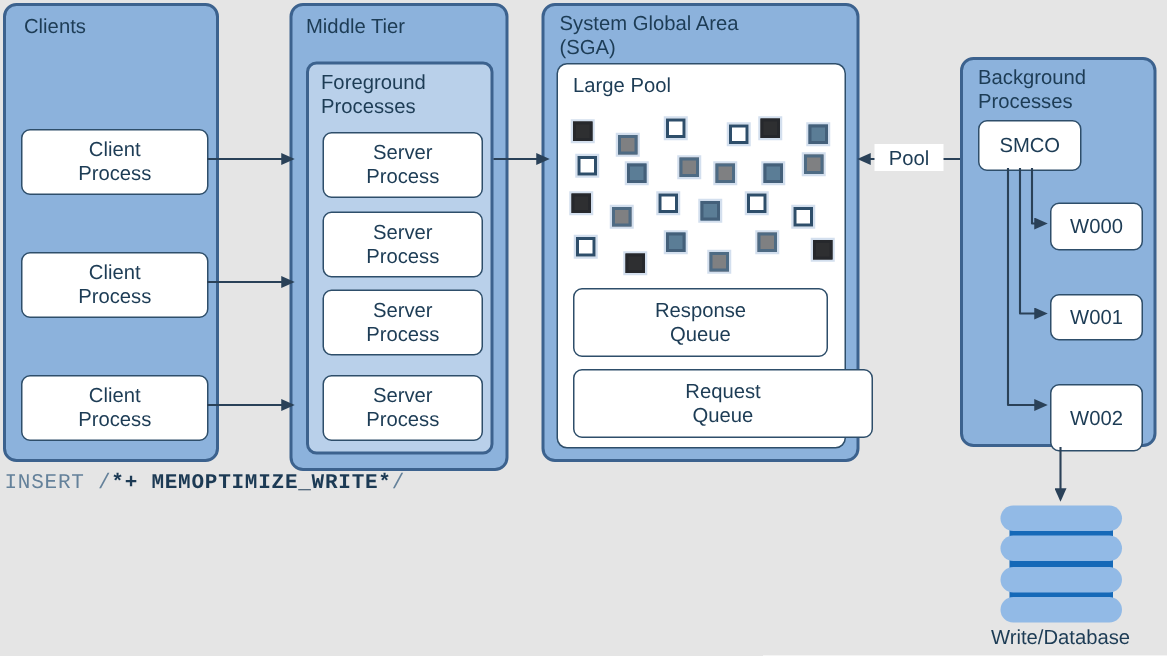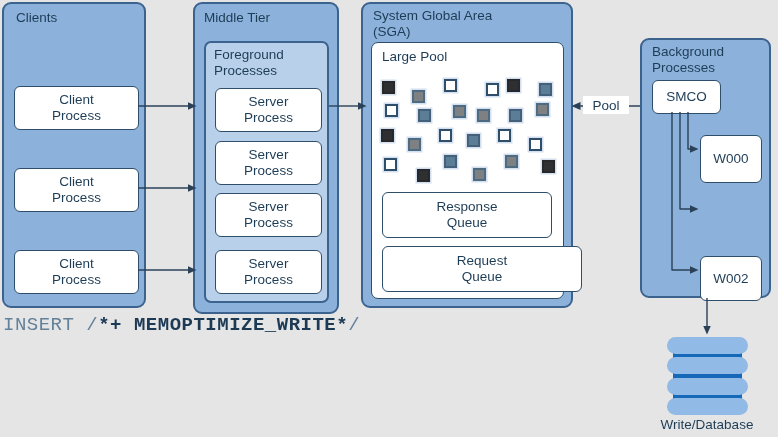--- a/index.html
+++ b/index.html
@@ -29,21 +29,21 @@
   #read-label{
     position:absolute;left:583px;top:96px;width:46px;height:18px;background:#fff;
     display:flex;align-items:center;justify-content:center;font-size:13.5px;color:var(--text,#1d3c55);
   }
   .db{position:absolute;display:flex;flex-direction:column;justify-content:space-between;}
   .db-core{position:absolute;left:6px;right:6px;top:5px;bottom:5px;background:var(--db_dark,#1569b8);}
   .db-bar{position:relative;height:17px;border-radius:8.5px;background:var(--db_light,#92bae6);}
   #db-label{position:absolute;left:627px;top:417px;width:160px;text-align:center;font-size:13.5px;color:var(--text,#1d3c55);}
   #sql-line{
     position:absolute;left:3px;top:314px;font-family:"Liberation Mono","DejaVu Sans Mono",monospace;
-    font-size:19px;letter-spacing:0.5px;color:var(--sql_light,#64819a);
+    font-size:14px;letter-spacing:0.5px;color:var(--sql_light,#64819a);
   }
   #sql-line b{color:var(--sql_dark,#1c3a54);font-weight:bold;}
 </style>
 </head>
 <body>
 
 <div id="canvas">
 
   <div class="panel" style="left:2px;top:2px;width:144px;height:306px;">
     <div class="panel-title" style="left:12px;top:6px;">Clients</div>
@@ -81,21 +81,22 @@
 Queue</div>
       <div class="wbox" style="left:10px;top:203px;width:200px;height:46px;">Request
 Queue</div>
     </div>
   </div>
 
   <div class="panel" style="left:640px;top:38px;width:131px;height:260px;">
     <div class="panel-title" style="left:10px;top:4px;">Background
 Processes</div>
     <div class="wbox" style="left:10px;top:40px;width:69px;height:34px;">SMCO</div>
-    <div class="wbox" style="left:58px;top:95px;width:62px;height:48px;">W000</div>
+    <div class="wbox" style="left:58px;top:95px;width:62px;height:32px;">W000</div>
+    <div class="wbox" style="left:58px;top:156px;width:62px;height:31px;">W001</div>
     <div class="wbox" style="left:58px;top:216px;width:62px;height:45px;">W002</div>
   </div>
 
   <svg id="arrow-layer" width="778" height="437" viewBox="0 0 778 437">
     <defs>
       <marker id="ah" markerUnits="userSpaceOnUse" markerWidth="9" markerHeight="8" refX="0.5" refY="4" orient="auto">
         <path d="M0,0 L9,4 L0,8 Z" fill="#2a4158"></path>
       </marker>
     </defs>
     <g stroke="#2a4158" stroke-width="1.4" fill="none" stroke-linejoin="round">

